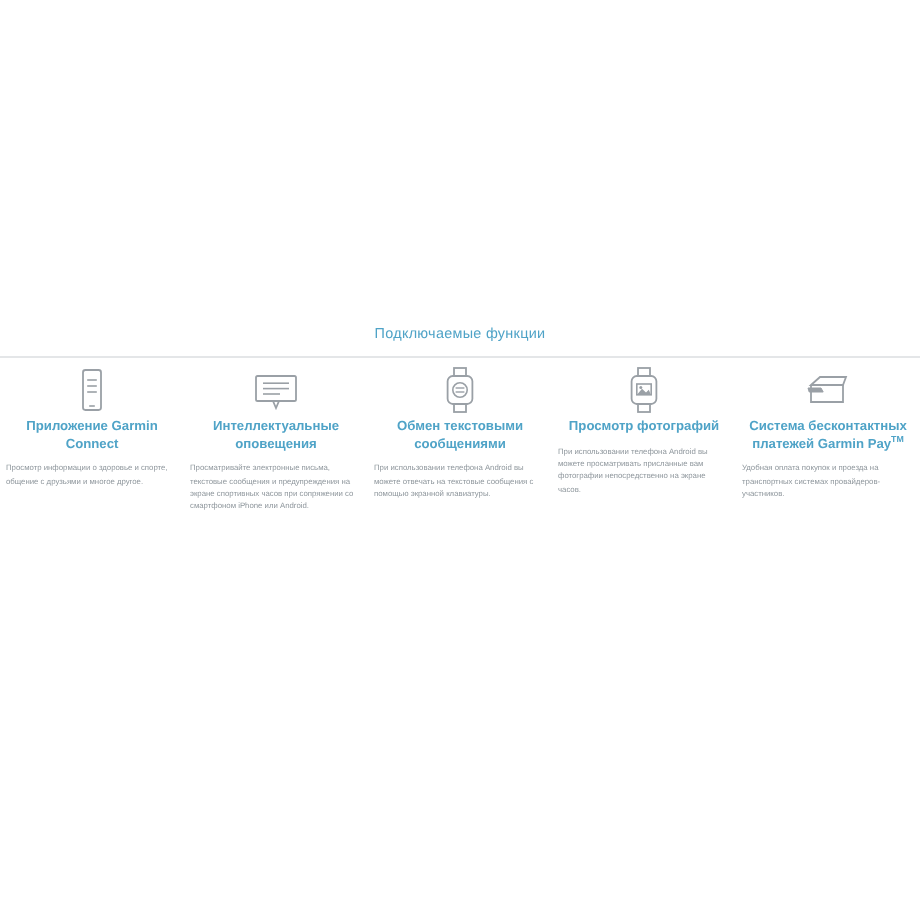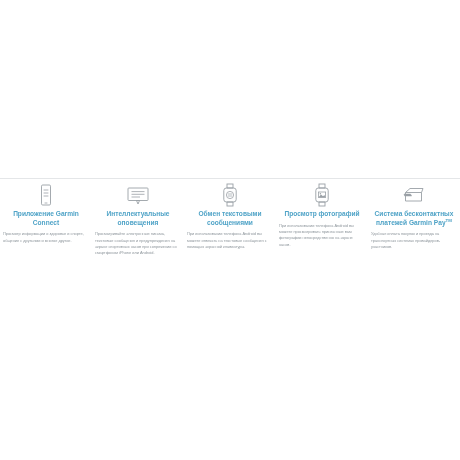--- a/index.html
+++ b/index.html
@@ -110,20 +110,21 @@
   
   .feature.wide .feature-body {
     text-align: left;
   }
 </style>
 </head>
 <body>
 
 <div class="page">
 
+  <div class="section-title">Подключаемые функции</div>
 
   <div class="divider"></div>
 
   <div class="features">
 
     <div class="feature">
       <div class="feature-icon">
         <svg width="14" height="22" viewBox="0 0 14 22">
           <rect x="2.5" y="1" width="9" height="20" rx="1.2" fill="none" stroke="#9aa0a6" stroke-width="0.9"></rect>
           <line x1="4.6" y1="6" x2="9.4" y2="6" stroke="#9aa0a6" stroke-width="0.8"></line>

